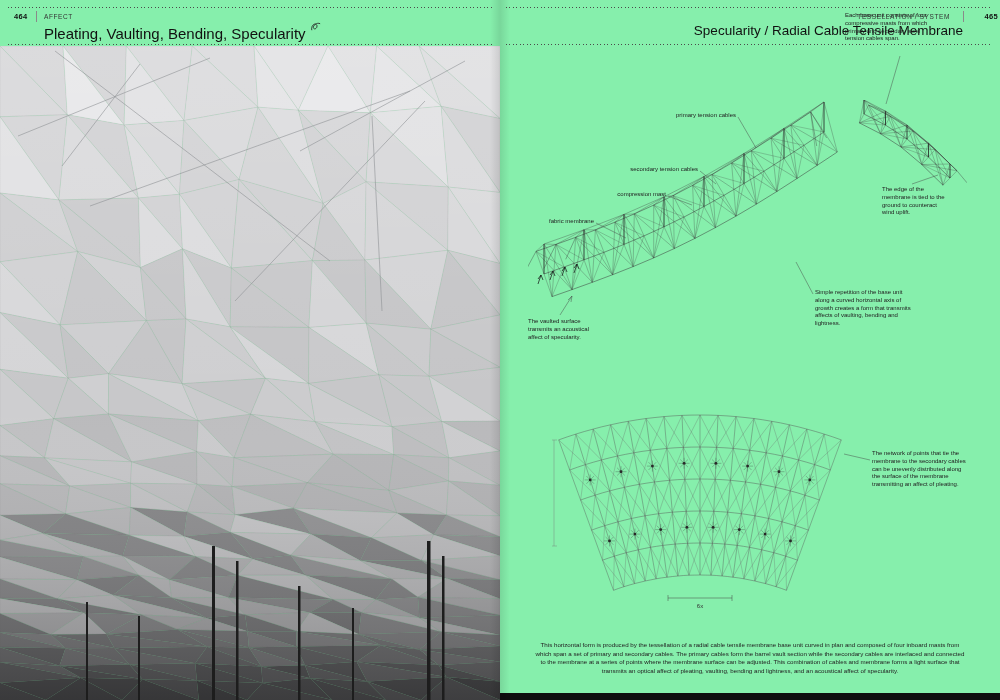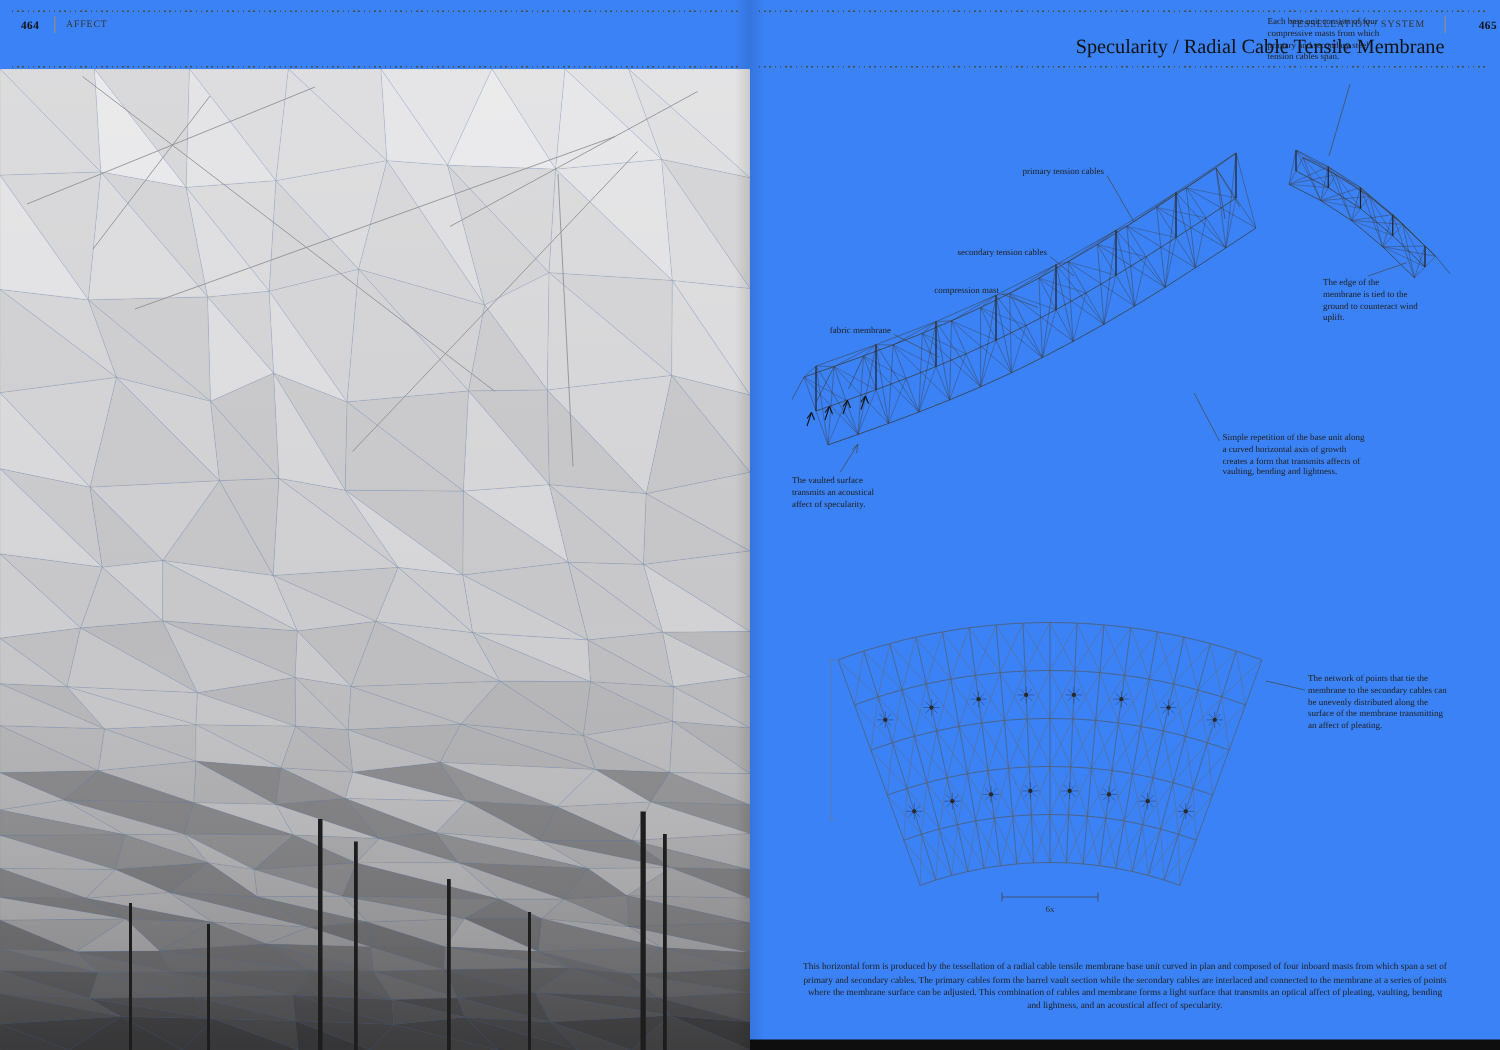--- a/index.html
+++ b/index.html
@@ -1,18 +1,18 @@
 <!DOCTYPE html>
 <html><head>
 <meta charset="utf-8">
 <style>
   *{margin:0;padding:0;box-sizing:border-box}
   body{background:#e9e9e9}
-  .spread{position:relative;width:1000px;height:700px;background:#3b82f6;
-          font-family:Liberation Serif, serif;color:#1a1a1a;overflow:hidden}
+  .spread{position:relative;width:1000px;height:700px;background:#86efac;
+          font-family:Liberation Sans, sans-serif;color:#1a1a1a;overflow:hidden}
   .page{position:absolute;top:0;height:700px;width:500px}
   .page-left{left:0}
   .page-right{left:500px}
   .dotrule{position:absolute;left:8px;right:6px;height:1px;
            background-image:repeating-linear-gradient(to right,#4a4a4a 0 1px,transparent 1px 3.5px)}
   .pnum{position:absolute;font-size:7.5px;font-weight:bold;letter-spacing:.3px;color:#111}
   .vtick{position:absolute;width:1px;height:11px;background:#8a8a8a;top:11px}
   .section{position:absolute;font-size:6.5px;letter-spacing:.6px;color:#333;white-space:nowrap}
   .ptitle{position:absolute;white-space:nowrap;font-weight:400;color:#111}
   .lbl{position:absolute;font-size:6px;line-height:1.3;color:#222}
@@ -27,20 +27,25 @@
 </head>
 <body>
 
 <div class="spread">
 
   <div class="page page-left">
     <div class="dotrule" style="top:7px"></div>
     <div class="pnum" style="left:14px;top:12px">464</div>
     <div class="vtick" style="left:36px"></div>
     <div class="section" style="left:44px;top:13px">AFFECT</div>
+    <div class="ptitle" style="left:44px;top:20px;font-size:15px">
+      <span>Pleating, Vaulting, Bending, Specularity</span><svg class="squiggle" width="13" height="13" viewBox="0 0 14 14">
+          <path d="M3,11 C2,6 6,3 8,5 C10,7 7,11 5,9 C3,7 8,2 12,4" fill="none" stroke="#222" stroke-width="0.9"></path>
+        </svg>
+    </div>
     <div class="dotrule" style="top:44px"></div>
 
     <svg id="membrane-art" class="abs" style="left:0;top:46px" width="500" height="654" viewBox="0 0 500 654" preserveAspectRatio="none">
       <defs>
         <linearGradient id="fadeg" x1="0" y1="0" x2="0" y2="1">
           <stop offset="0" stop-color="#ffffff" stop-opacity="0.12"></stop>
           <stop offset="0.55" stop-color="#ffffff" stop-opacity="0"></stop>
           <stop offset="1" stop-color="#000000" stop-opacity="0.24"></stop>
         </linearGradient>
       </defs>

